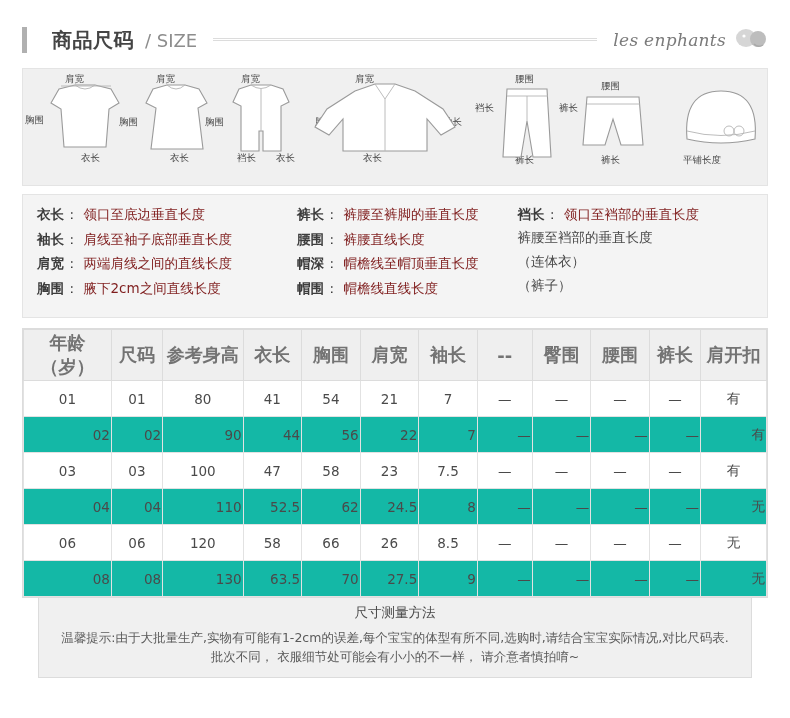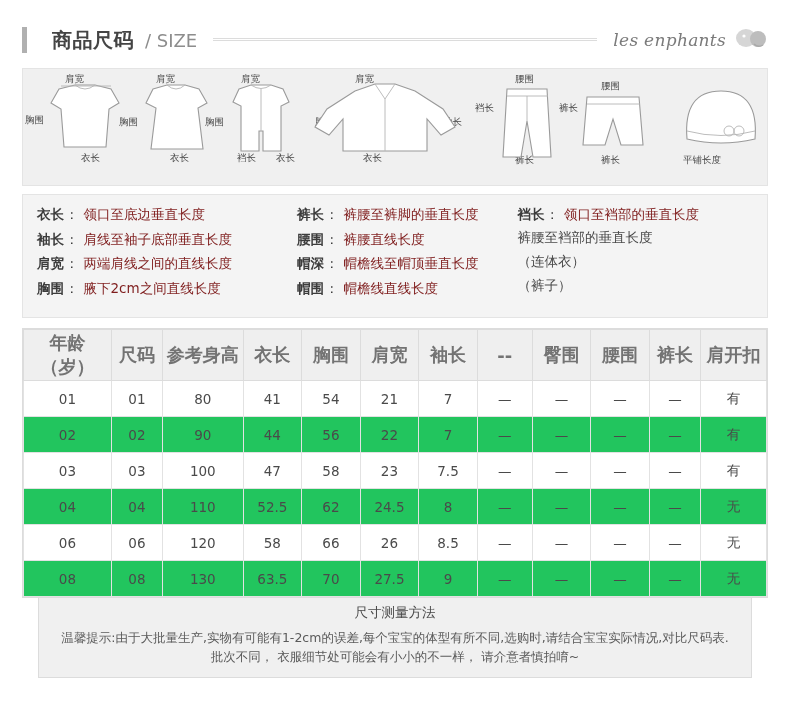--- a/index.html
+++ b/index.html
@@ -154,21 +154,22 @@
   }
   table.size-table td {
     text-align: center;
     height: 33px;
     border: 1px solid #e2e2e2;
     color: #4a4a4a;
     background: #ffffff;
     font-size: 13.5px;
   }
   table.size-table tr.alt td {
-    background: #22c55e;
+    background: #14b8a6;
+    text-align: right;
   }
   .dash { color: #8a8a8a; }
 
   
   .foot {
     margin: 0 38px;
     background: #f0f0f0;
     border: 1px solid #dcdcdc;
     border-top: none;
     box-sizing: border-box;

